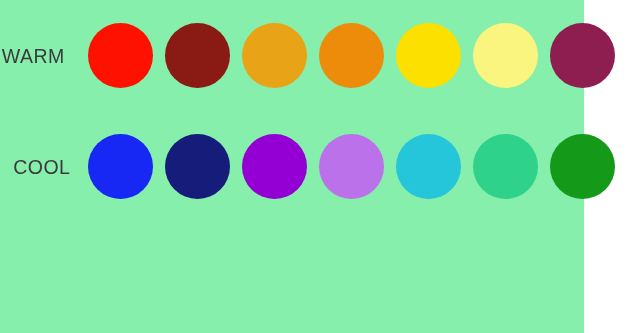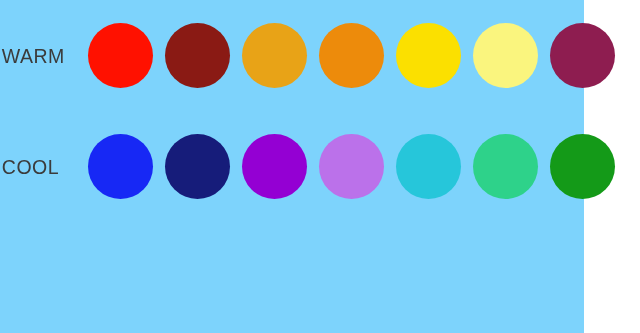--- a/index.html
+++ b/index.html
@@ -11,33 +11,33 @@
   body {
     width: 640px;
     height: 333px;
     overflow: hidden;
     font-family: "Liberation Sans", sans-serif;
   }
   #palette {
     width: 584px;
     height: 333px;
     position: relative;
-    background: #7dd3fc;
+    background: #86efac;
     box-sizing: border-box;
   }
   .row {
     position: absolute;
     left: 0;
     width: 640px;
     height: 111px;
     display: flex;
     align-items: center;
   }
   #row-warm    { top: 0px; }
-  #row-cool    { top: 111px; }
+  #row-cool    { top: 111px; text-align: center; }
   #row-neutral { top: 222px; }
 
   .row-label {
     width: 88px;
     flex: 0 0 88px;
     box-sizing: border-box;
     padding-left: 2px;
     font-family: "Liberation Sans", sans-serif;
     font-size: 21px;
     font-weight: 300;

